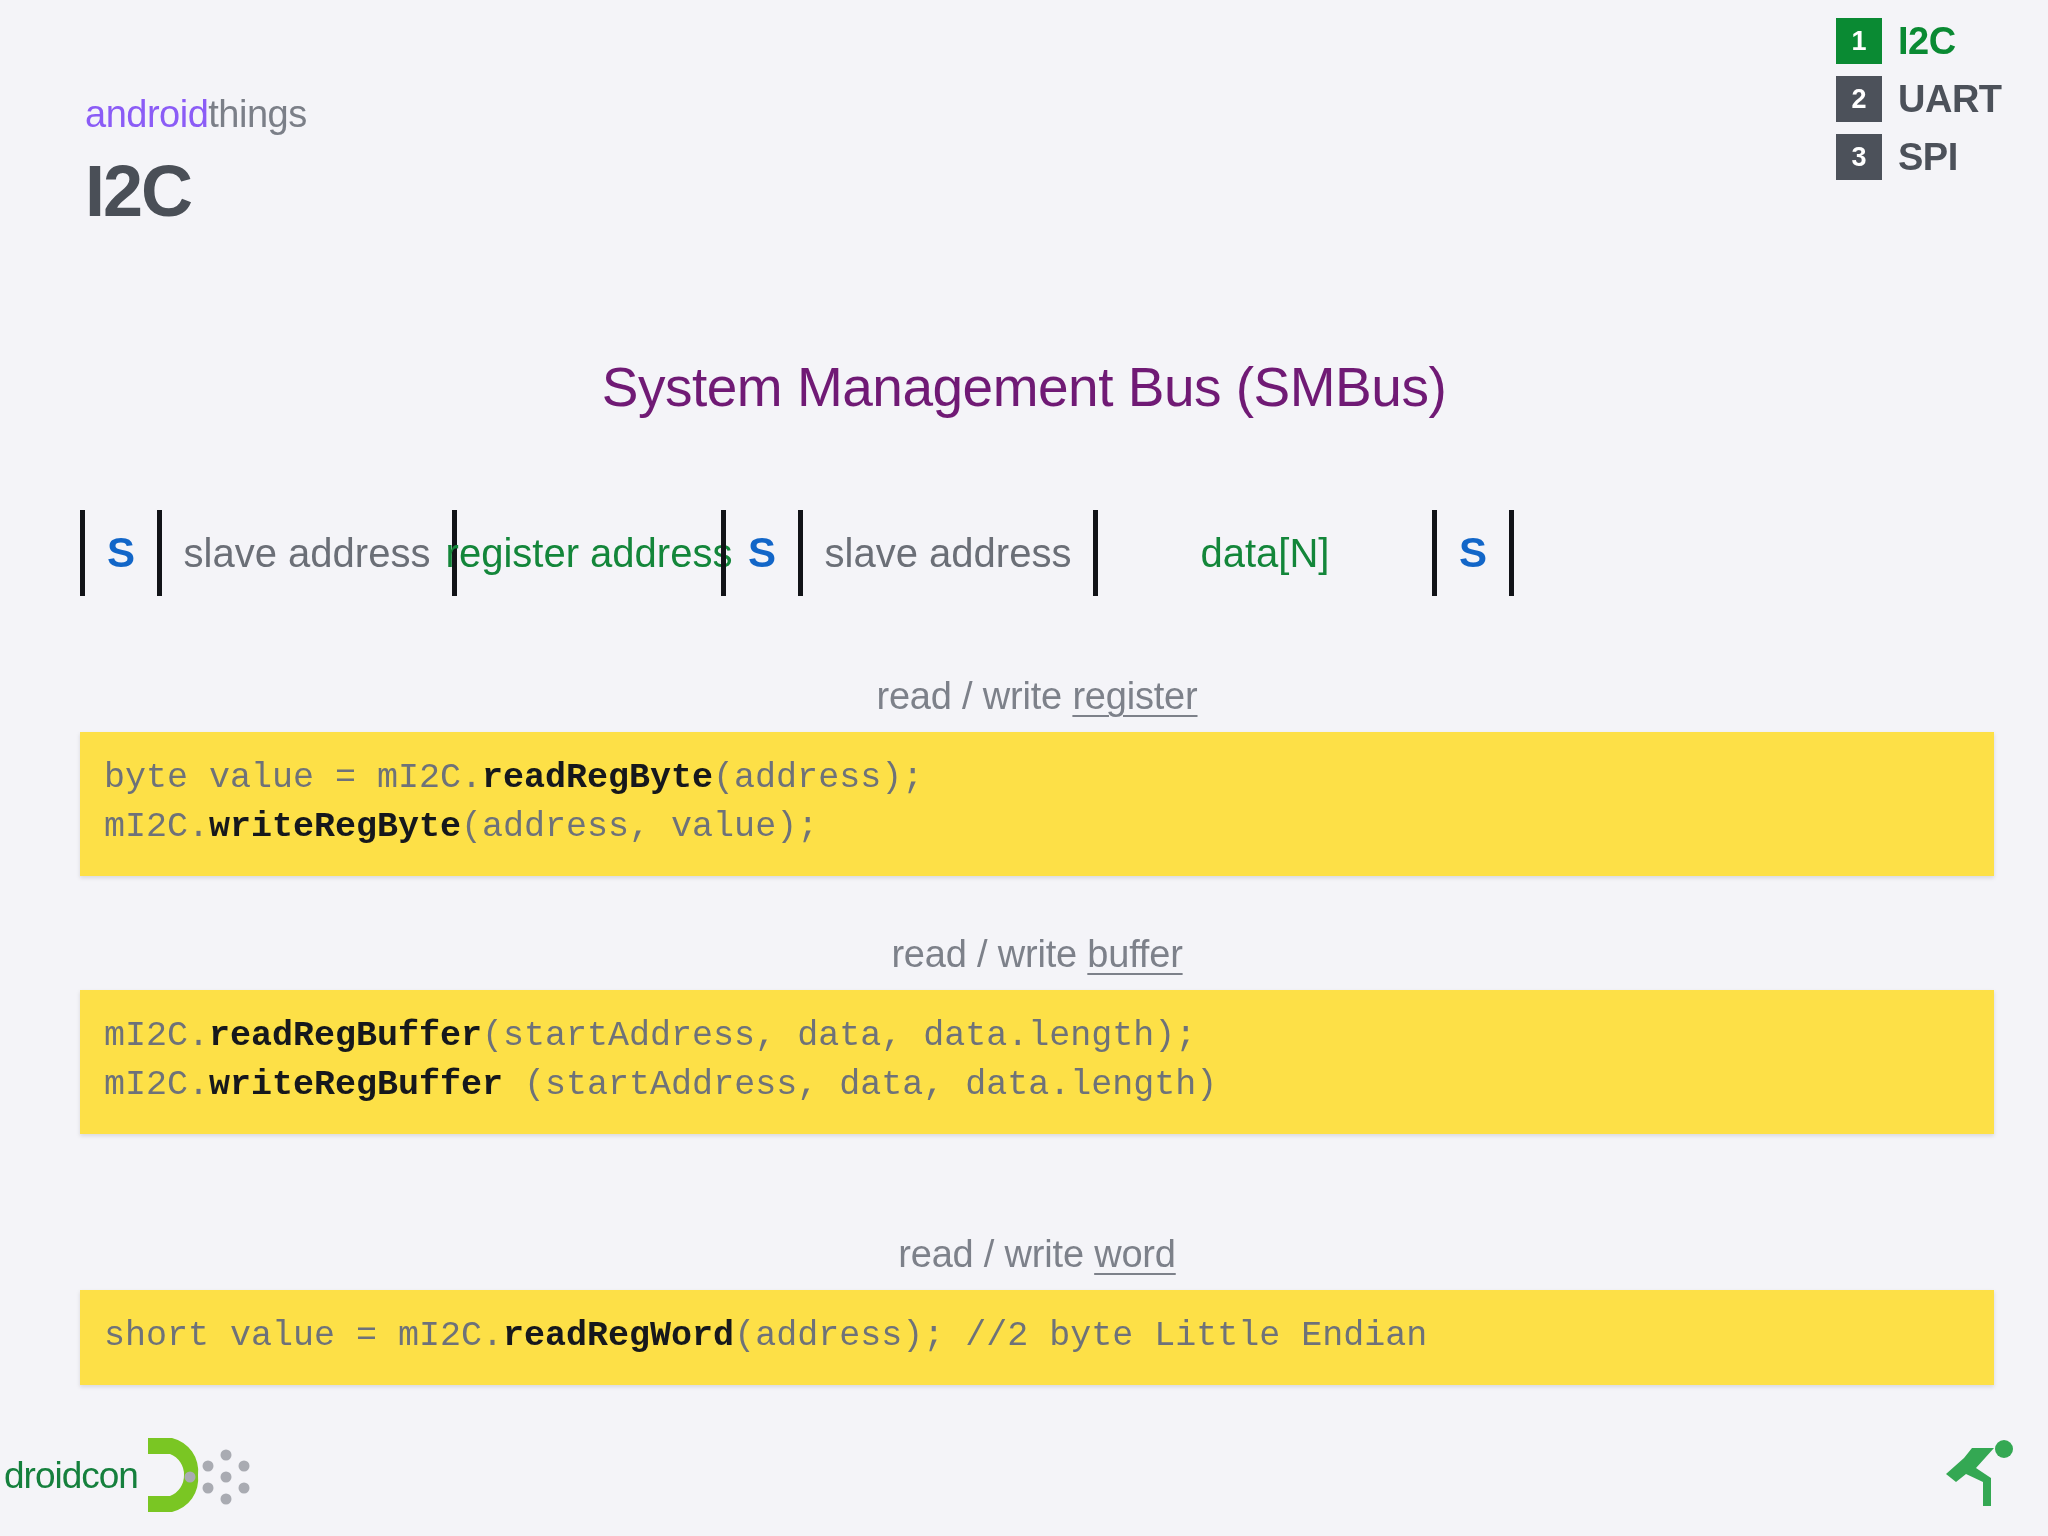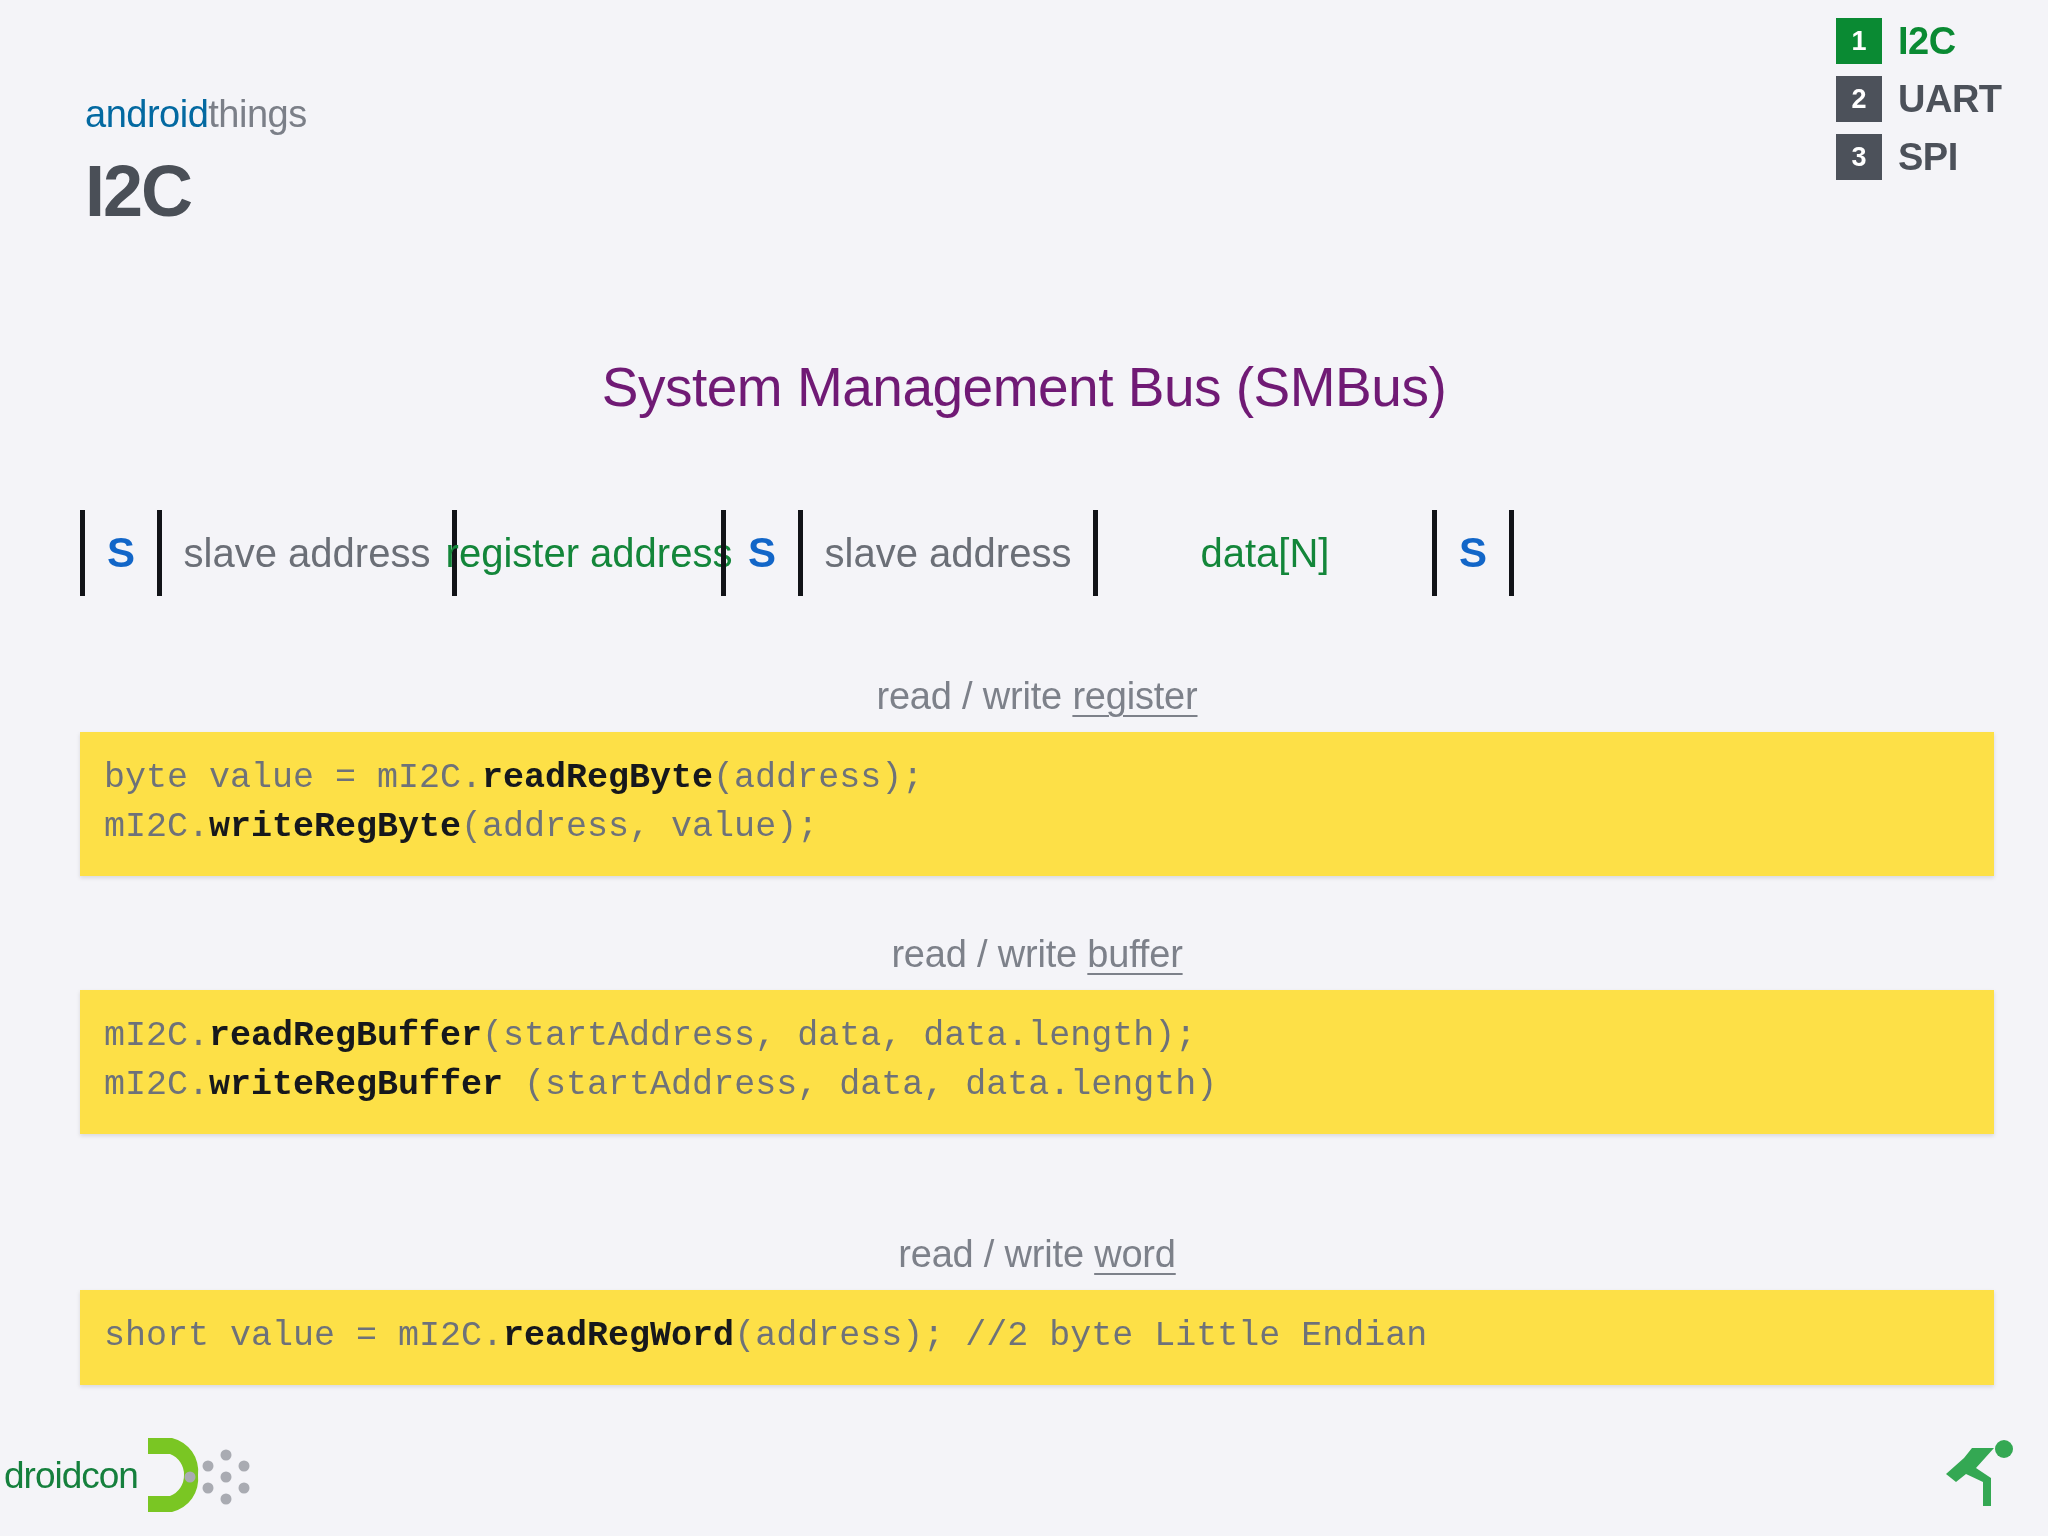--- a/index.html
+++ b/index.html
@@ -21,21 +21,21 @@
     left: 85px;
     top: 95px;
   }
   .brand-wordmark {
     font-size: 38px;
     font-weight: 400;
     letter-spacing: -0.5px;
     line-height: 1;
     white-space: nowrap;
   }
-  .brand-android { color: #0369a1; text-align: center; }
+  .brand-android { color: #8b5cf6; text-align: center; }
   .brand-things { color: #7b7f88; }
   .deck-title {
     margin-top: 22px;
     font-size: 72px;
     font-weight: 700;
     color: #4a4f57;
     letter-spacing: -2px;
     line-height: 1;
   }
 

